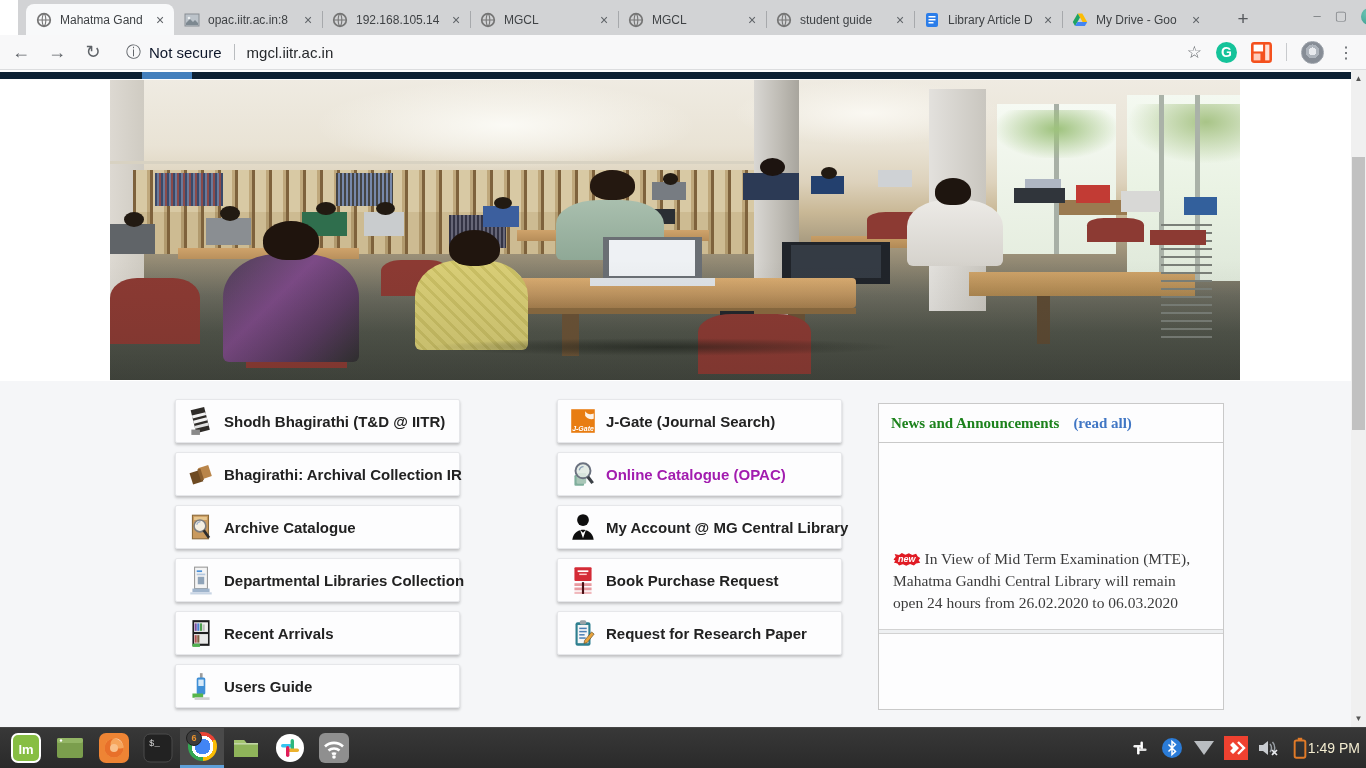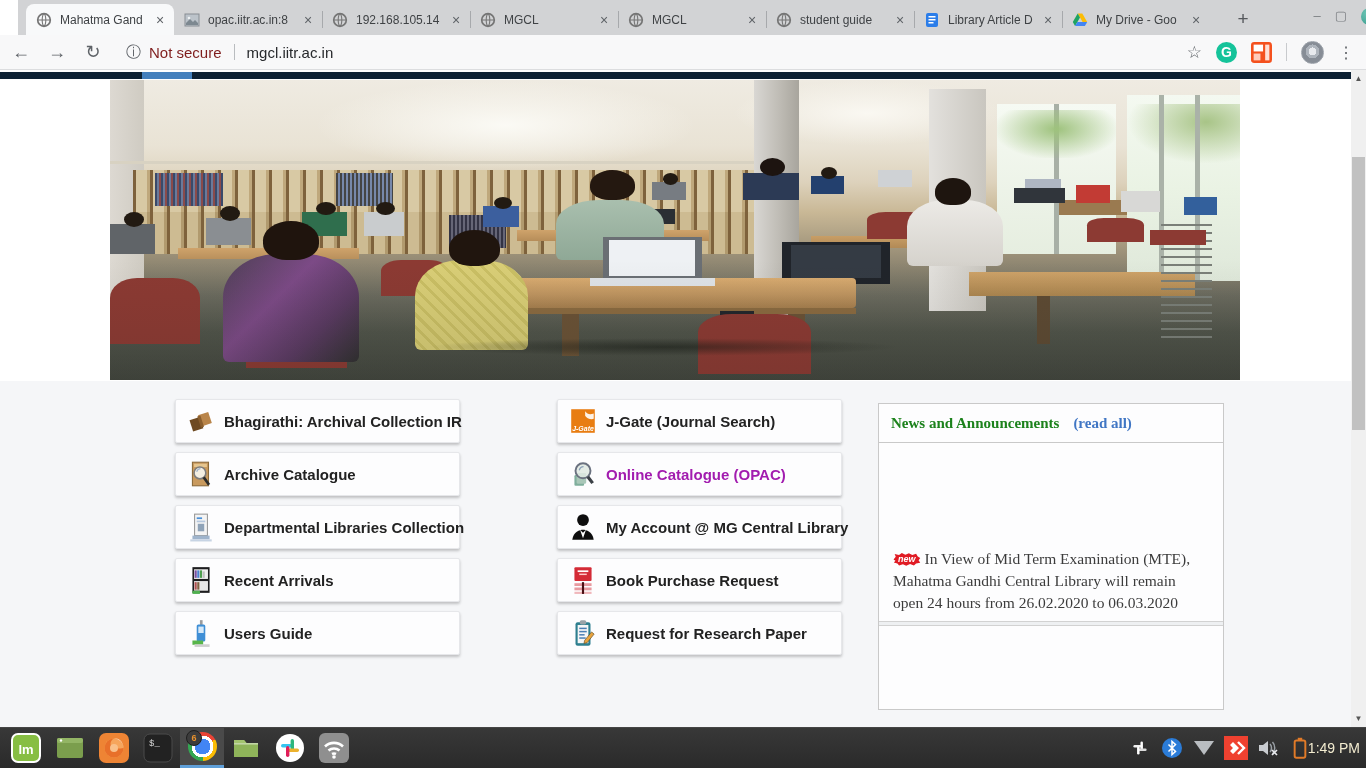--- a/index.html
+++ b/index.html
@@ -25,21 +25,21 @@
     background:radial-gradient(circle at 35% 30%,#6cc4b4,#34988a);color:#eafaf6;font-size:10px;
     text-align:center;line-height:17px;font-weight:bold;}
 
   
   #toolbar{position:absolute;left:0;top:35px;width:1366px;height:35px;background:#f8f8f9;
     border-bottom:1px solid #dcdddf;box-sizing:border-box;display:flex;align-items:center;}
   .navbtn{width:30px;height:28px;border:none;background:transparent;color:#5f6368;font-size:18px;
     cursor:pointer;padding:0;margin-left:6px;}
   #omnibox{display:flex;align-items:center;margin-left:18px;flex:1;height:28px;cursor:text;}
   #info-icon{color:#5f6368;font-size:15px;margin-right:8px;}
-  #security-label{color:#7f1d1d;font-size:15px;}
+  #security-label{color:#0f172a;font-size:15px;}
   .omni-div{width:1px;height:16px;background:#b9bcbf;margin:0 12px;}
   #url-text{color:#27292c;font-size:15px;}
   #toolbar-right{display:flex;align-items:center;gap:14px;margin-right:12px;}
   #star-icon{color:#5f6368;font-size:17px;cursor:pointer;}
   .gmly{width:21px;height:21px;border-radius:50%;background:#15c39a;color:#fff;font-weight:bold;
     font-size:14px;text-align:center;line-height:21px;cursor:pointer;}
   .extic svg{display:block;}
   .tb-div{width:1px;height:18px;background:#c8cacd;}
   #avatar{width:23px;height:23px;border-radius:50%;cursor:pointer;
     background:radial-gradient(circle at 50% 45%,#e8eaee 0 4px,#aeb4bc 4px 7px,#878d96 7px 12px);
@@ -67,21 +67,21 @@
   .linkcard .llabel{font-size:15px;font-weight:bold;color:#222;white-space:nowrap;}
   .linkcard.hl .llabel{color:#a21caf;}
 
   #news-panel{position:absolute;left:878px;top:22px;width:346px;height:307px;background:#fdfdfe;
     border:1px solid #c9c9c9;box-sizing:border-box;overflow:hidden;
     font-family:"Liberation Serif","DejaVu Serif",serif;}
   #news-header{height:38px;border-bottom:1px solid #c9c9c9;display:flex;align-items:center;padding:0 12px;}
   #news-title{color:#1c821c;font-weight:bold;font-size:15px;}
   #read-all{color:#4076c4;font-weight:bold;font-size:15px;margin-left:14px;cursor:pointer;text-decoration:none;}
   #news-blankbox{height:96px;}
-  .news-item{padding:9px 14px 2px 14px;font-size:15.5px;line-height:22px;color:#3c3c3c;}
+  .news-item{padding:9px 14px 10px 14px;font-size:15.5px;line-height:22px;color:#3c3c3c;}
   .news-item.first{border-bottom:1px solid #d2d2d2;min-height:71px;}
   .news-gap{height:3px;background:#eef0f2;border-bottom:1px solid #d2d2d2;}
   .new-badge{display:inline-block;background:#e01b24;color:#fff;font-family:"Liberation Sans",sans-serif;
     font-style:italic;font-weight:bold;font-size:9px;line-height:13px;padding:0 5px;margin-right:4px;
     vertical-align:2px;clip-path:polygon(2% 50%,10% 28%,6% 8%,22% 16%,32% 0%,45% 14%,58% 2%,70% 16%,84% 6%,90% 26%,99% 38%,93% 55%,99% 75%,84% 80%,76% 97%,62% 85%,48% 99%,36% 86%,22% 97%,16% 80%,3% 74%,9% 60%);}
 
   #scrollbar{position:absolute;right:0;top:0;width:15px;height:657px;background:#f0f0f0;}
   .scr-arrow{position:absolute;left:0;width:15px;height:15px;color:#555;font-size:8px;text-align:center;
     line-height:15px;cursor:pointer;}
   #scr-up{top:1px;} #scr-down{bottom:1px;}
@@ -312,20 +312,34 @@
         <div class="hs" style="left: 57.5%; top: 26%; width: 2.2%; height: 6%; background: rgb(29, 20, 16); border-radius: 50%;"></div>
         <div class="hs" style="left: 28%; top: 86%; width: 42%; height: 6%; background: radial-gradient(rgba(20, 24, 18, 0.55), rgba(0, 0, 0, 0) 70%);"></div>
         <div class="hs" style="left: 0%; top: 0%; width: 100%; height: 100%; background: linear-gradient(rgba(255, 255, 255, 0) 60%, rgba(30, 30, 25, 0.12));"></div>
       </div>
 
     <div id="content-band">
       <div id="links-left" class="linkcol">
           <div class="linkcard">
             <span class="lic">
               <svg viewBox="0 0 24 28">
+                <g transform="rotate(-14 12 14)">
+                  <rect x="5" y="2" width="13" height="22" fill="#2e2b28"></rect>
+                  <rect x="5" y="7" width="13" height="2.8" fill="#f2f2f2"></rect>
+                  <rect x="5" y="12" width="13" height="2.8" fill="#f2f2f2"></rect>
+                  <rect x="5" y="17" width="13" height="2.8" fill="#e0e0e0"></rect>
+                </g>
+                <rect x="3" y="22" width="8" height="5" fill="#8a8a8a"></rect>
+              </svg>
+            </span>
+            <span class="llabel">Shodh Bhagirathi (T&amp;D @ IITR)</span>
+          </div>
+          <div class="linkcard">
+            <span class="lic">
+              <svg viewBox="0 0 24 28">
                 <g transform="rotate(-18 12 14)">
                   <rect x="2" y="10" width="10" height="11" fill="#6e4a22"></rect>
                   <rect x="11" y="8" width="10" height="11" fill="#b9854a"></rect>
                   <rect x="10" y="9" width="3" height="11" fill="#8a5e2e"></rect>
                 </g>
               </svg>
             </span>
             <span class="llabel">Bhagirathi: Archival Collection IR</span>
           </div>
           <div class="linkcard">

